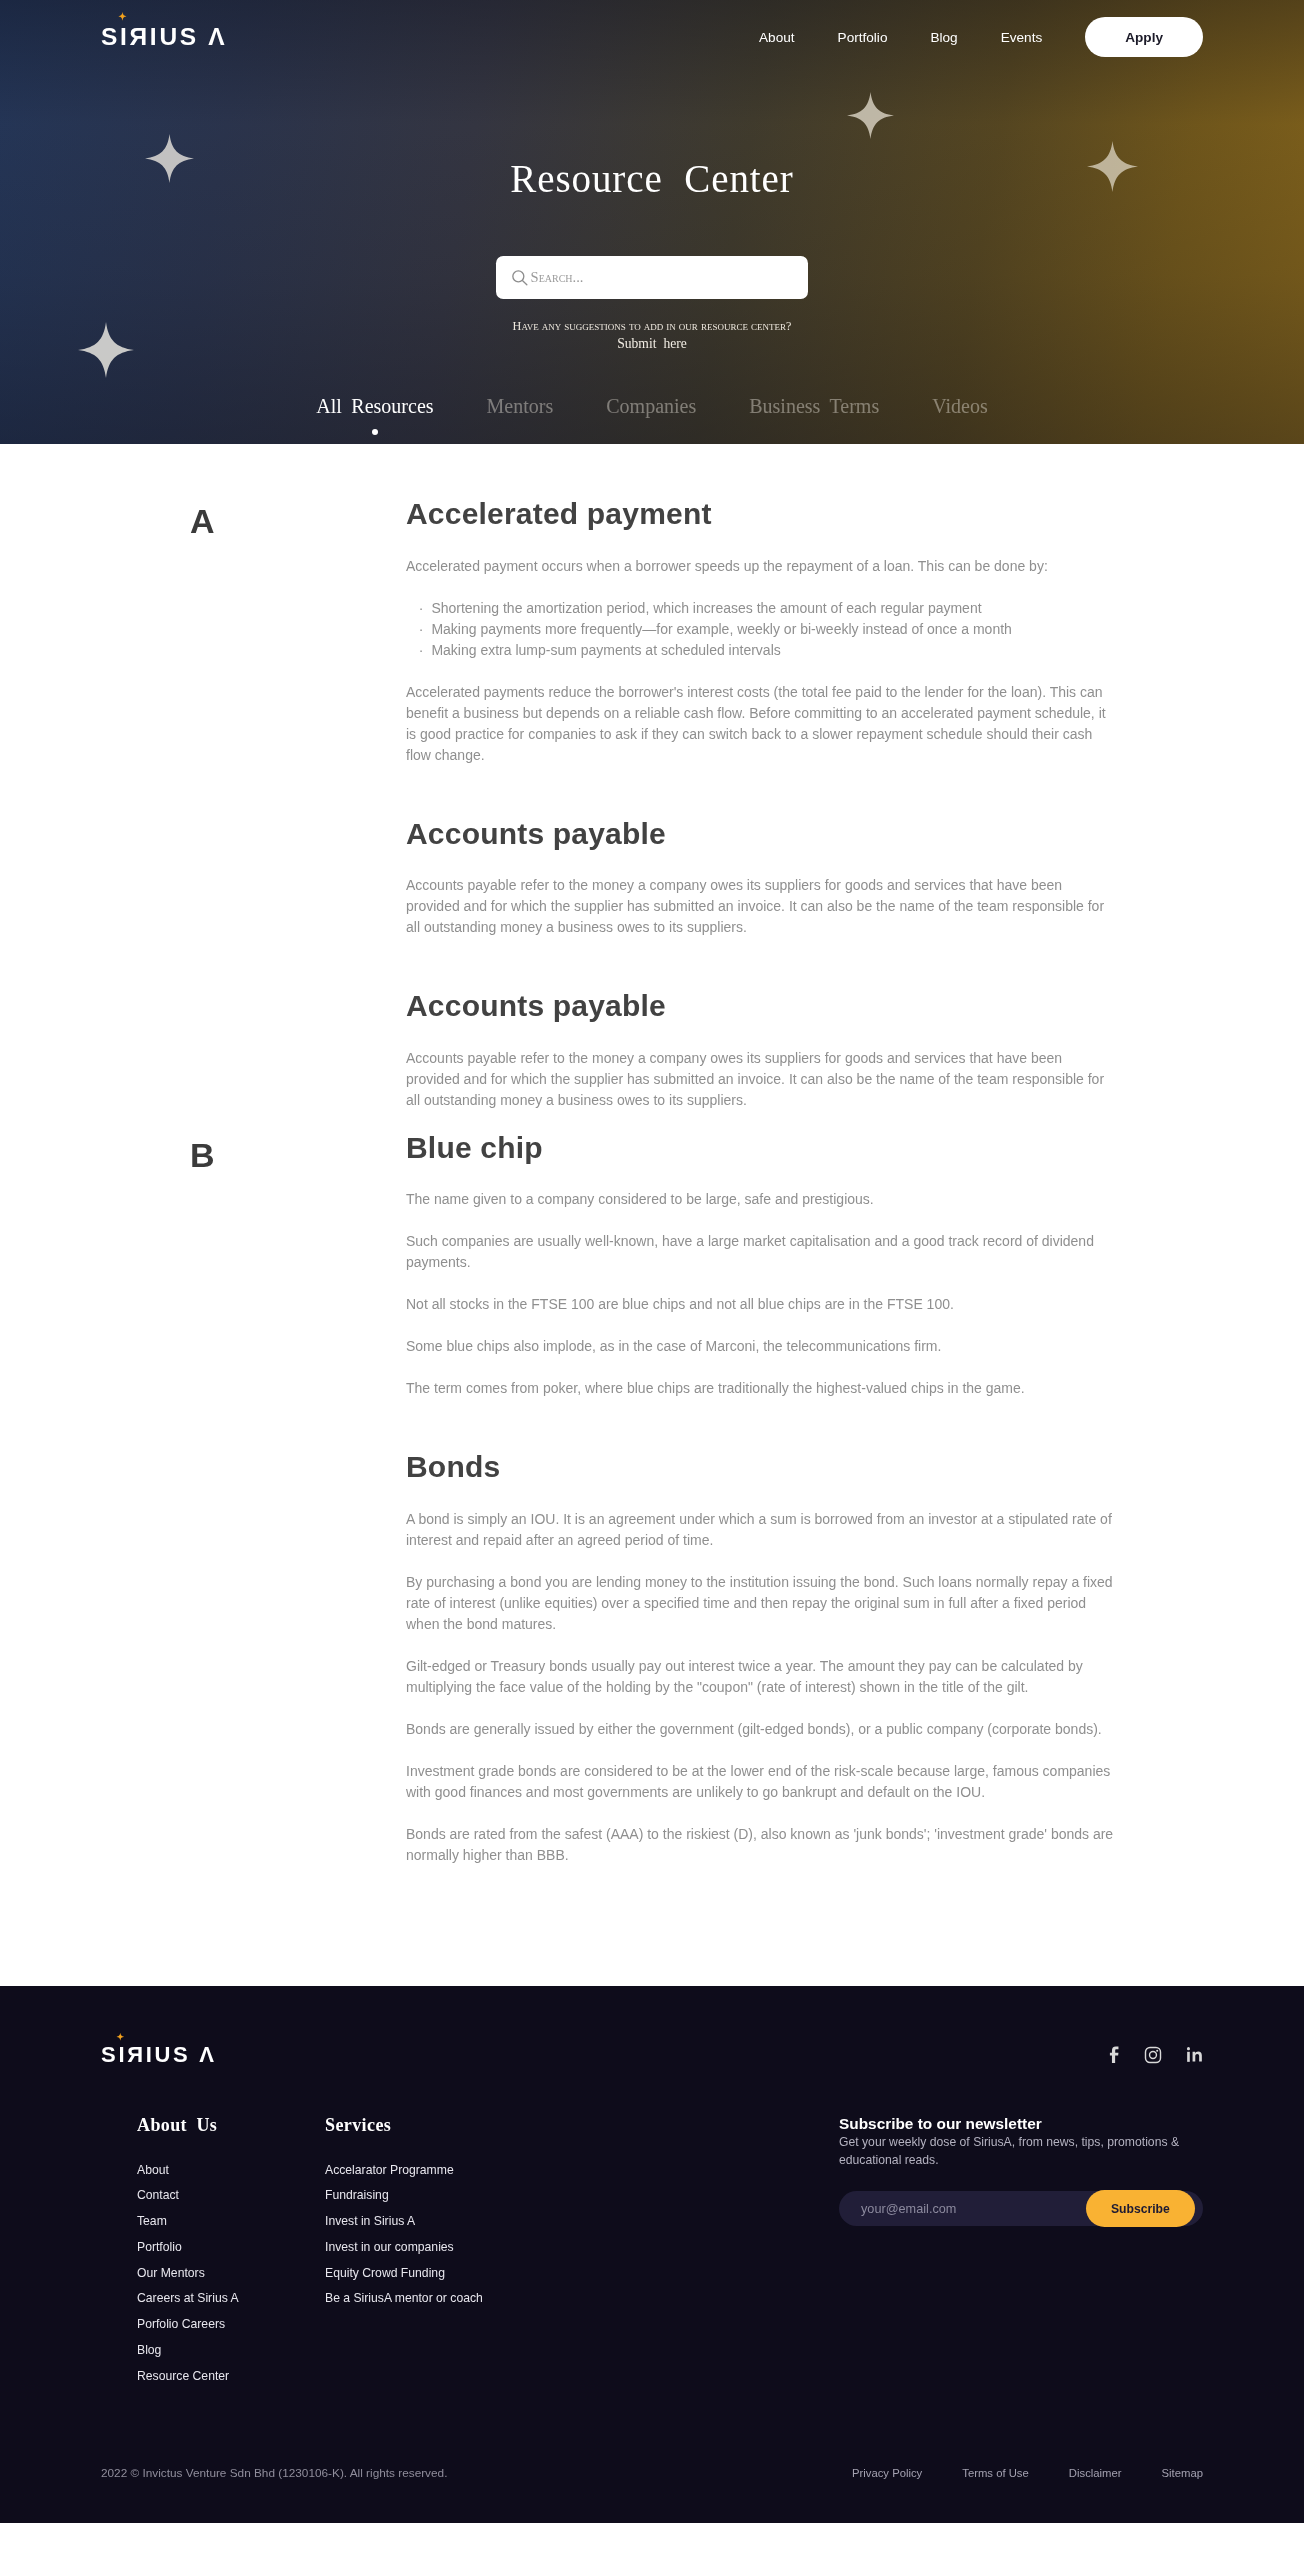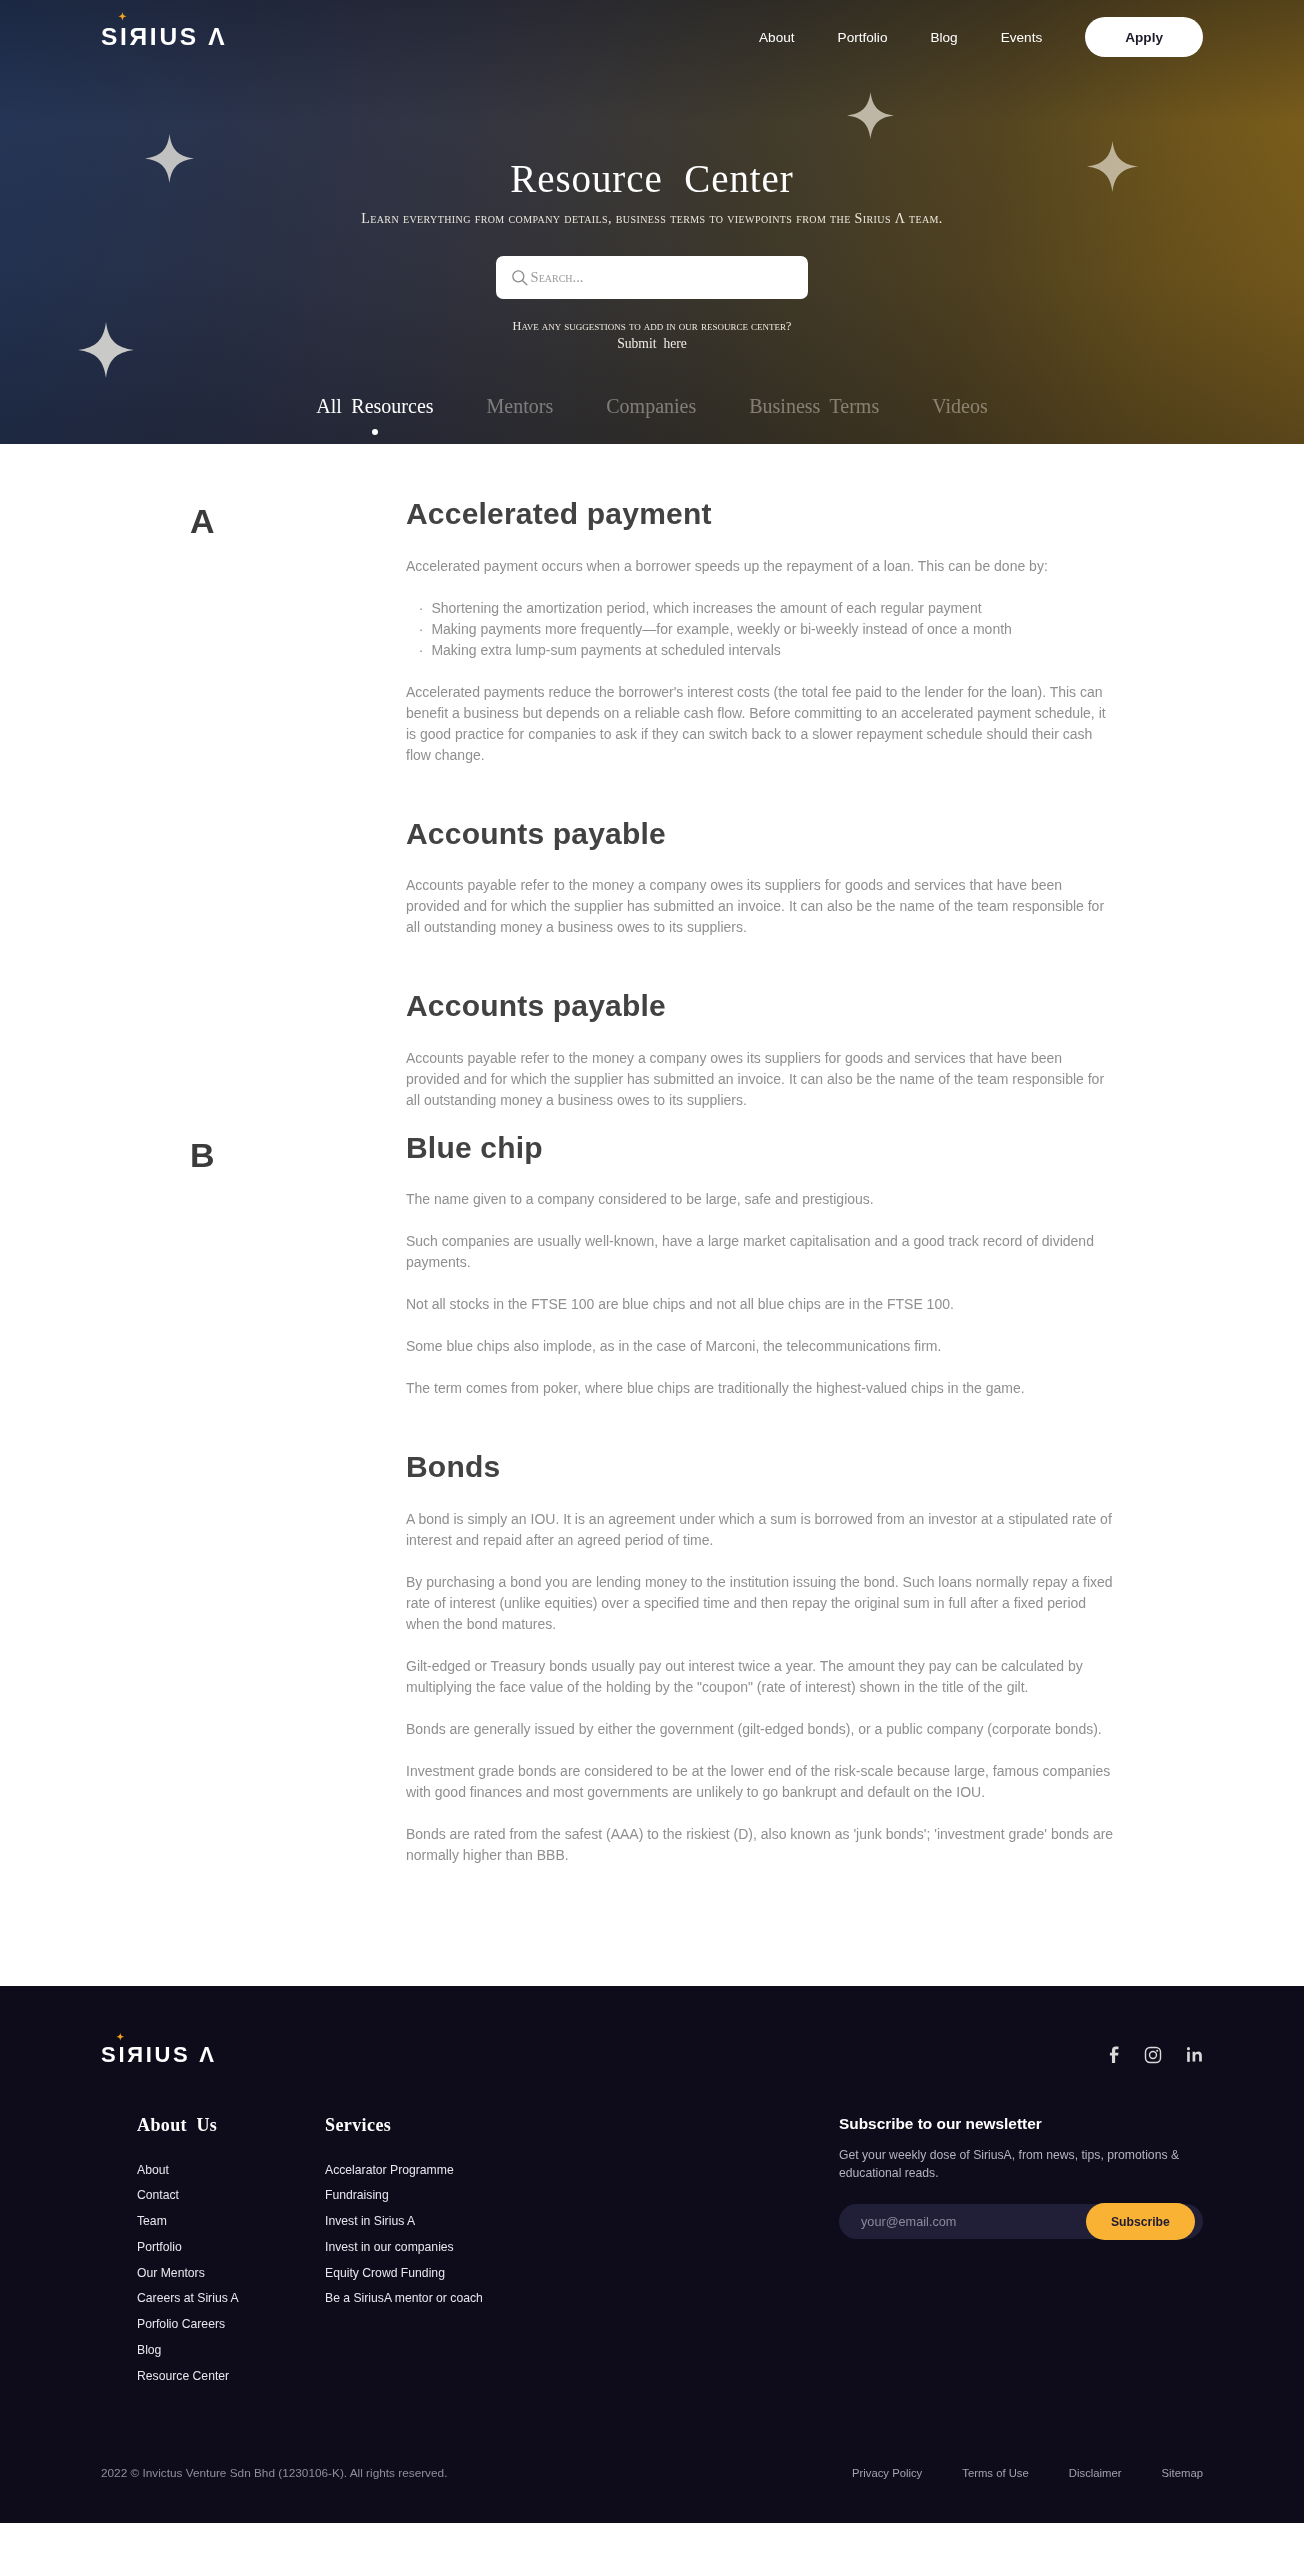--- a/index.html
+++ b/index.html
@@ -103,21 +103,21 @@
   .socials { display: flex; align-items: center; gap: 24.5px; }
   .social-link { display: inline-flex; }
   .f-cols { display: flex; margin-top: 47px; }
   .f-col h3 { font-family: "Liberation Serif", serif; font-size: 18px; font-weight: 700;
               color: #ffffff; letter-spacing: 0.4px; word-spacing: 4.5px; margin-bottom: 27px; }
   .f-col-links a { display: block; color: #e8e7ee; font-size: 12.2px; font-weight: 300;
                    margin-bottom: 11.8px; }
   .f-col.about { width: 188px; margin-left: 36px; }
   .f-col.services { flex: 1; }
   .newsletter { width: 364px; }
-  .newsletter h4 { color: #ffffff; font-size: 15.4px; font-weight: 700; margin-bottom: 13px; }
+  .newsletter h4 { color: #ffffff; font-size: 15.4px; font-weight: 700; margin-bottom: 0; }
   .newsletter .nl-desc { color: #b4b2c0; font-size: 12.2px; line-height: 1.5;
                          margin-bottom: 22px; }
   .sub-row { background: #211e38; border-radius: 27px; height: 35px;
              display: flex; align-items: center; padding: 0 8.2px 0 22px; }
   .sub-row input { flex: 1; background: transparent; border: none; outline: none;
                    color: #d0cede; font-size: 12.7px; font-family: "Liberation Sans", sans-serif; }
   .sub-row input::placeholder { color: #8c8a9e; }
   .subscribe-btn { background: #f9b233; color: #1e1b33; border: none; border-radius: 19px;
                    padding: 11.8px 25px; font-size: 12.2px; font-weight: 700;
                    font-family: "Liberation Sans", sans-serif; cursor: pointer; }
@@ -158,21 +158,20 @@
         <path d="M50 0 C54 32 68 46 100 50 C68 54 54 68 50 100 C46 68 32 54 0 50 C32 46 46 32 50 0 Z" fill="#d6cdb9" opacity="0.8"></path>
       </svg>
   </span>
   <span class="sparkle" style="left:78px; top:322px;">
     <svg width="56" height="56" viewBox="0 0 100 100">
         <path d="M50 0 C54 32 68 46 100 50 C68 54 54 68 50 100 C46 68 32 54 0 50 C32 46 46 32 50 0 Z" fill="#dcdad6" opacity="0.9"></path>
       </svg>
   </span>
 
   <h1 class="hero-title">Resource Center</h1>
-  <p class="hero-subtitle">Learn everything from company details, business terms to viewpoints from the Sirius Λ team.</p>
 
   <div class="search-box">
     <span style="display:inline-flex;">
       <svg width="20" height="20" viewBox="0 0 24 24">
           <circle cx="10" cy="10" r="6.6" fill="none" stroke="#8d8d8d" stroke-width="1.6"></circle>
           <line x1="15.2" y1="15.2" x2="20.2" y2="20.2" stroke="#8d8d8d" stroke-width="1.6" stroke-linecap="round"></line>
         </svg>
     </span>
     <input type="text" placeholder="Search..." style="">
   </div>

